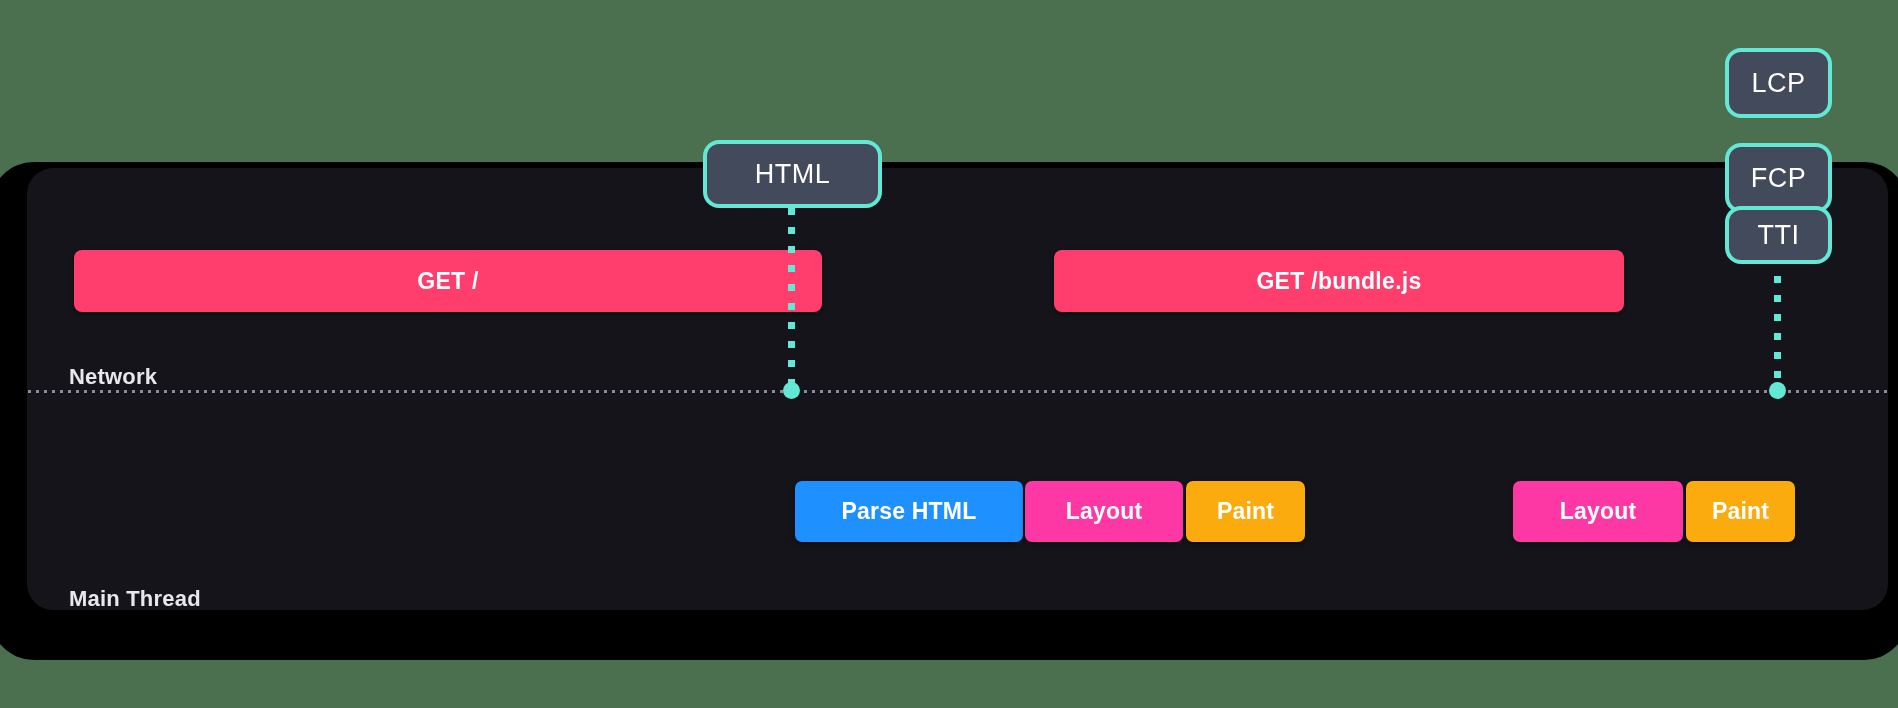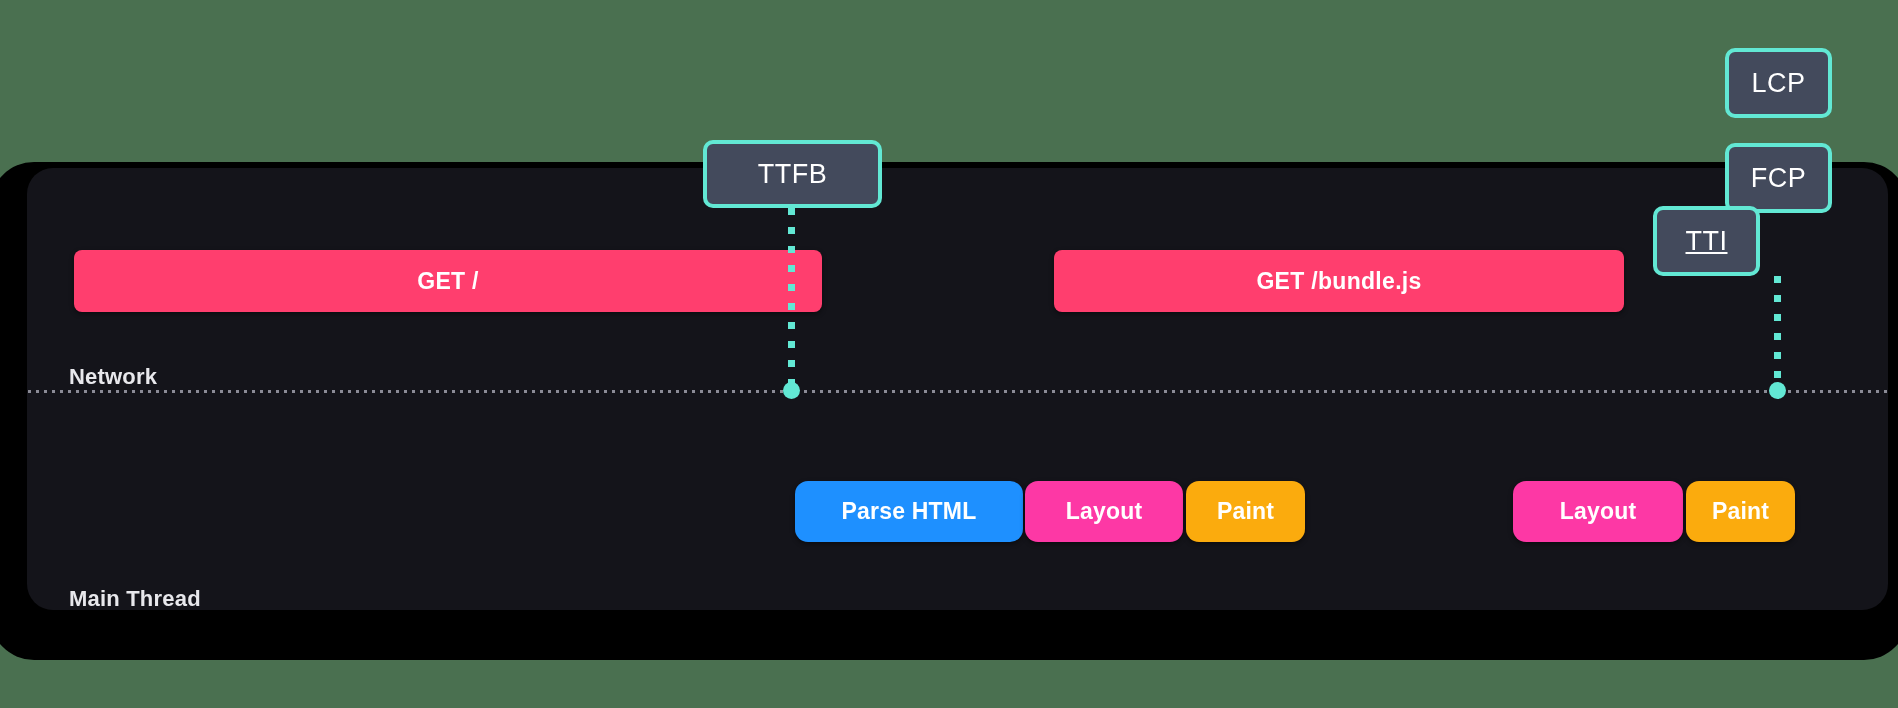--- a/index.html
+++ b/index.html
@@ -75,38 +75,38 @@
     letter-spacing: 0.3px;
     white-space: nowrap;
     box-shadow: 0 2px 5px rgba(0,0,0,0.45);
     margin-left: 32px;
   }
 
   
   .task-block {
     position: absolute;
     height: 61px;
-    border-radius: 13px;
+    border-radius: 7px;
     display: flex;
     align-items: center;
     justify-content: center;
     color: #ffffff;
     font-size: 23px;
     font-weight: bold;
     letter-spacing: 0.2px;
     white-space: nowrap;
     box-shadow: 0 2px 5px rgba(0,0,0,0.45);
   }
 
   
   .metric-badge {
     position: absolute;
     background: #434a5c;
     border: 4px solid #62e8d4;
-    border-radius: 10px;
+    border-radius: 16px;
     display: flex;
     align-items: center;
     justify-content: center;
     color: #ffffff;
     font-size: 27px;
     font-weight: normal;
     letter-spacing: 0.5px;
     box-sizing: border-box;
     z-index: 6;
     white-space: nowrap;
@@ -165,26 +165,26 @@
       <span>Layout</span>
     </div>
     <div class="task-block" style="left: 1686px; top: 481px; width: 109px; background: rgb(251, 171, 13);">
       <span>Paint</span>
     </div>
   </div>
 <div id="markers-layer">
     <div class="marker-line" style="left: 788px; top: 208px; height: 182px;"></div>
     <div class="marker-dot" style="left: 783px; top: 382px;"></div>
     <div class="metric-badge" style="left: 703px; top: 140px; width: 179px; height: 68px;">
-      <span>TTFB</span>
+      <span>HTML</span>
     </div>
     <div class="metric-badge" style="left: 1725px; top: 48px; width: 107px; height: 70px;">
       <span>LCP</span>
     </div>
     <div class="metric-badge" style="left: 1725px; top: 143px; width: 107px; height: 70px;">
       <span>FCP</span>
     </div>
     <div class="marker-line" style="left: 1774px; top: 276px; height: 114px;"></div>
     <div class="marker-dot" style="left: 1769px; top: 382px;"></div>
-    <div class="metric-badge" style="left: 1653px; top: 206px; width: 107px; height: 70px; text-decoration: underline;">
+    <div class="metric-badge" style="left: 1725px; top: 206px; width: 107px; height: 58px;">
       <span>TTI</span>
     </div>
   </div>
 
 </body></html>

